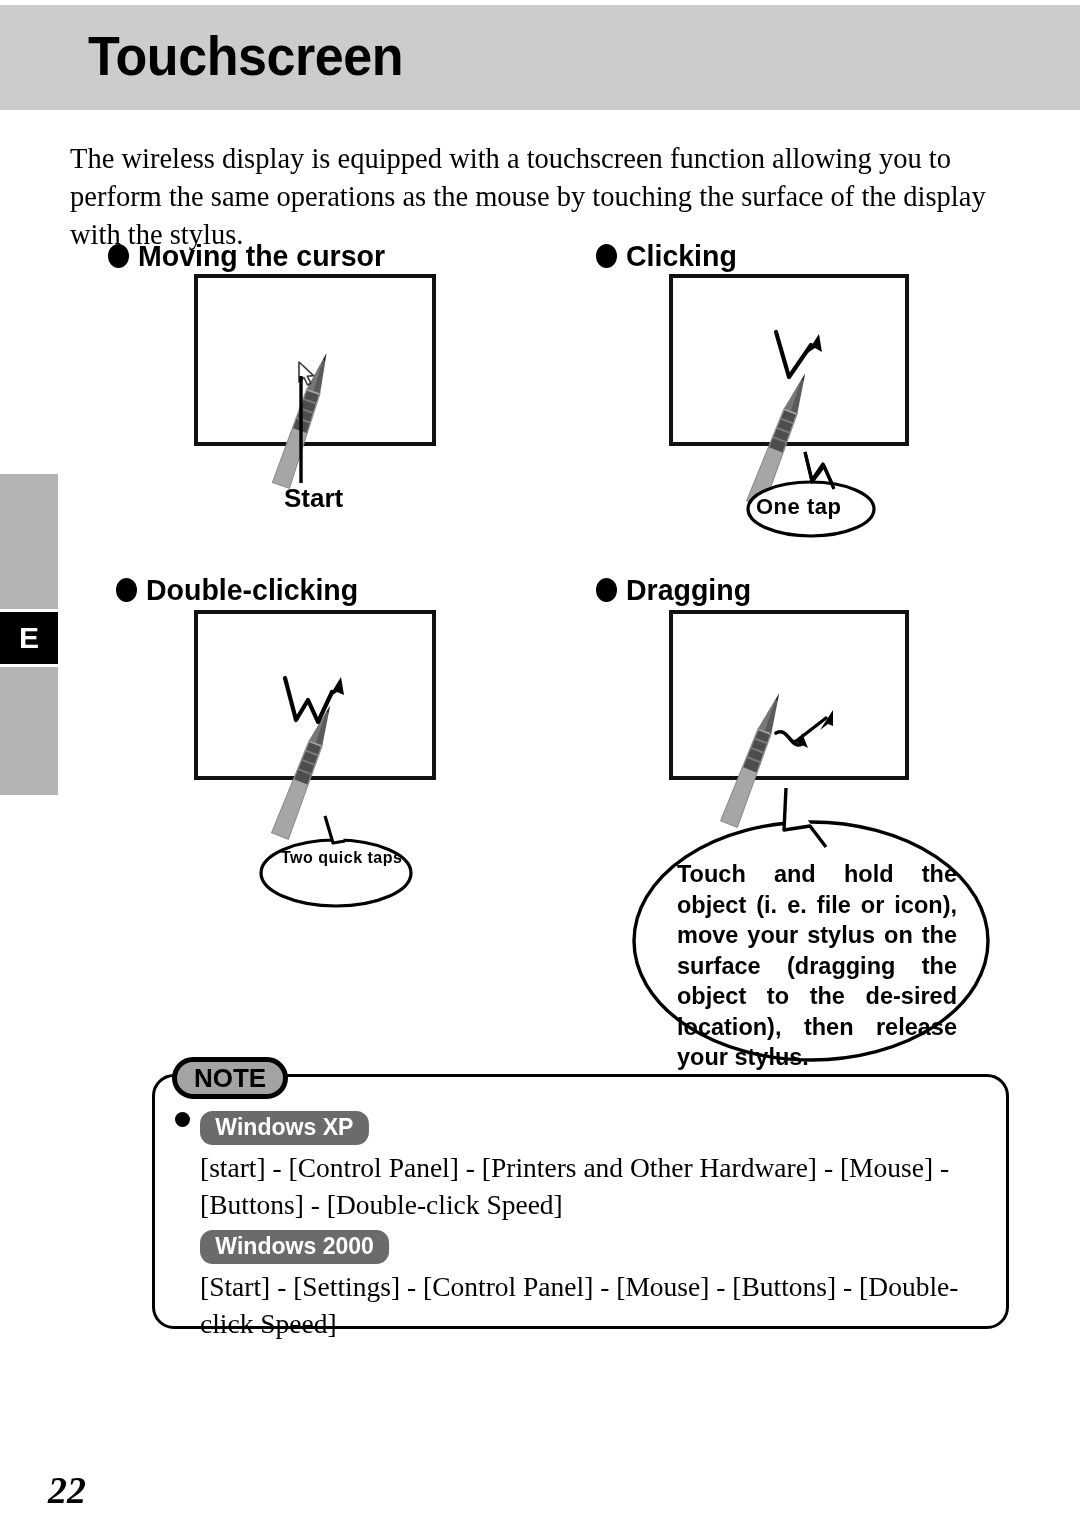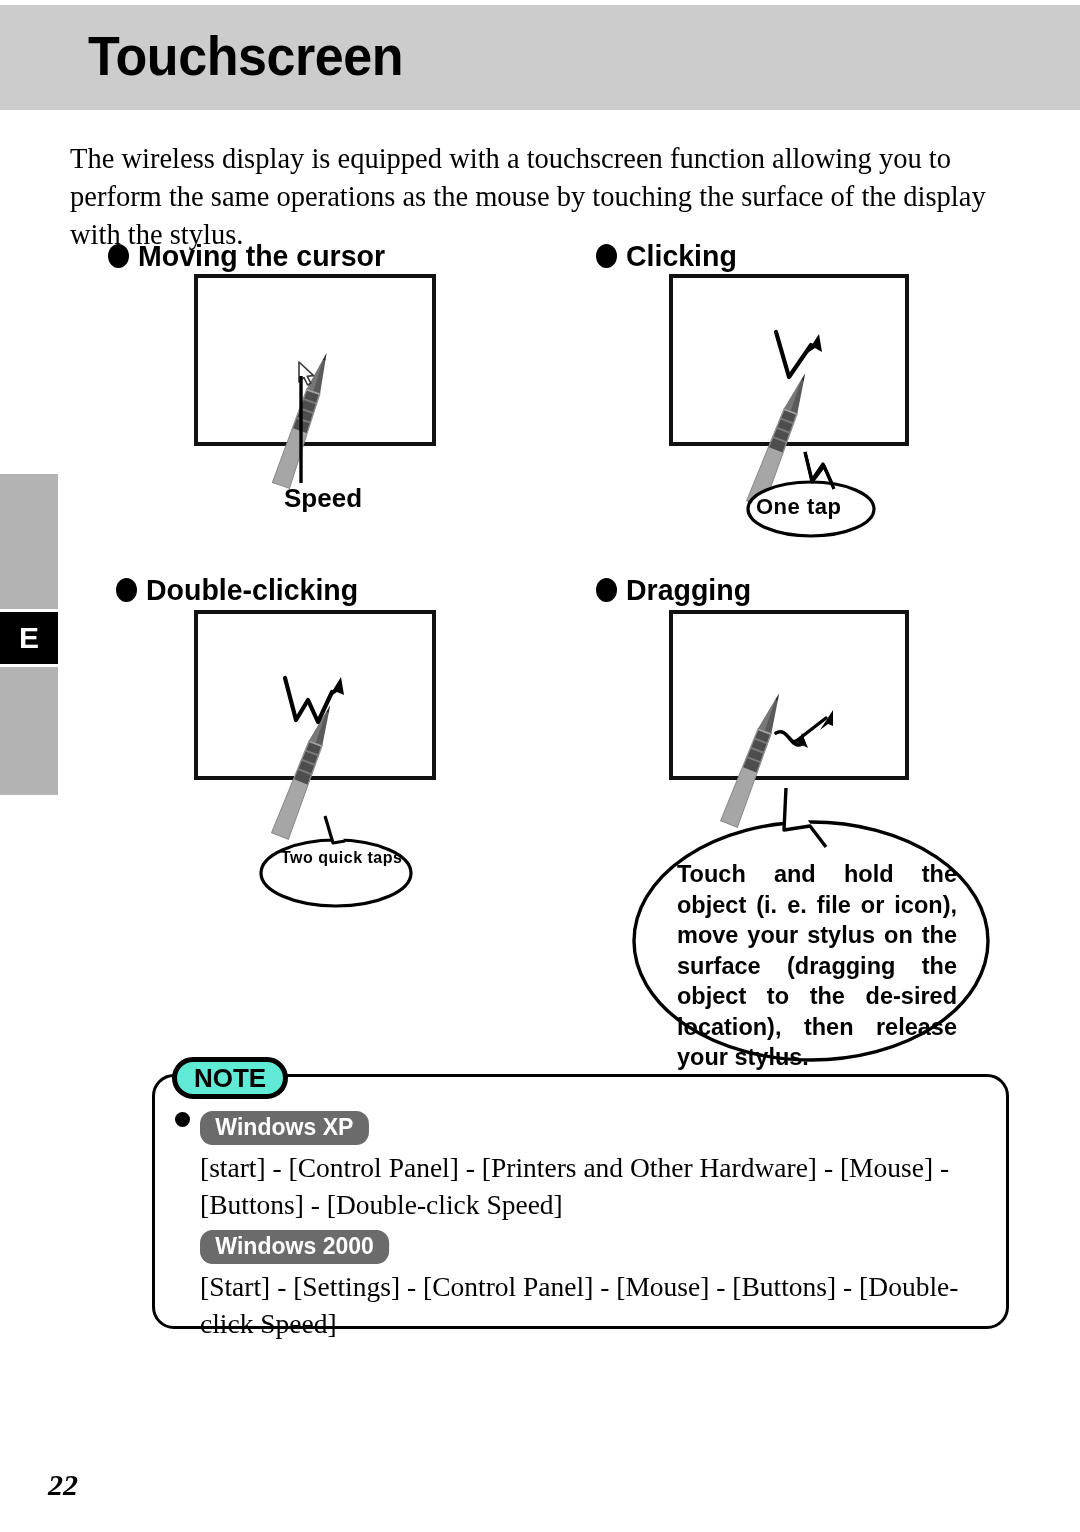--- a/index.html
+++ b/index.html
@@ -182,21 +182,21 @@
     background: #fff;
   }
   .note-tag {
     position: absolute;
     left: 172px;
     top: 1057px;
     width: 116px;
     height: 42px;
     border: 5px solid #000;
     border-radius: 21px;
-    background: #5eead4;
+    background: #a3a3a3;
     box-sizing: border-box;
     display: flex;
     align-items: center;
     justify-content: center;
     font-family: "Liberation Sans", sans-serif;
     font-weight: bold;
     font-size: 26px;
     color: #000;
     z-index: 3;
   }
@@ -237,21 +237,21 @@
   .note-para { margin: 3px 0 0 0; }
 
   
   .page-number {
     position: absolute;
     left: 48px;
     top: 1468px;
     font-family: "Liberation Serif", serif;
     font-weight: bold;
     font-style: italic;
-    font-size: 30px;
+    font-size: 38px;
     color: #000;
   }
 </style>
 </head>
 <body>
 
 <div class="header-band"></div>
 <div class="page-title">Touchscreen</div>
 
 <div class="tab-gray-upper"></div>
@@ -349,21 +349,21 @@
     <path d="M 776,733 C 788,726 791,750 802,744" fill="none" stroke="#000" stroke-width="3.6" stroke-linecap="round"></path>
     <polygon points="808,748 792,740 800,739 802,733" fill="#000"></polygon>
     <line x1="795" y1="742" x2="826" y2="718" stroke="#000" stroke-width="3.4" stroke-linecap="round"></line>
     <polygon points="833,710 820,730 828,724 833,726" fill="#000"></polygon>
 
     <ellipse cx="811" cy="941" rx="177" ry="119" fill="#ffffff" stroke="#000" stroke-width="3.4"></ellipse>
     <path d="M 786,788 L 784,830 L 810,826 L 826,847" fill="#ffffff" stroke="#000" stroke-width="3.4" stroke-linejoin="round"></path>
   </g>
 </svg>
 
-<div class="cursor-label">Speed</div>
+<div class="cursor-label">Start</div>
 <div class="balloon-text" id="balloon-onetap-text">One tap</div>
 <div class="balloon-text" id="balloon-twoquick-text">Two quick taps</div>
 <div class="balloon-text" id="balloon-drag-text">Touch and hold the object (i. e. file or icon), move your stylus on the surface (dragging the object to the de-sired location), then release your stylus.</div>
 
 <div class="note-box"></div>
 <div class="note-tag">NOTE</div>
 <div class="note-bullet"></div>
 <div class="note-body">
   <div class="os-badge">Windows XP</div>
   <div class="note-para">[start] - [Control Panel] - [Printers and Other Hardware] - [Mouse] - [Buttons] - [Double-click Speed]</div>

